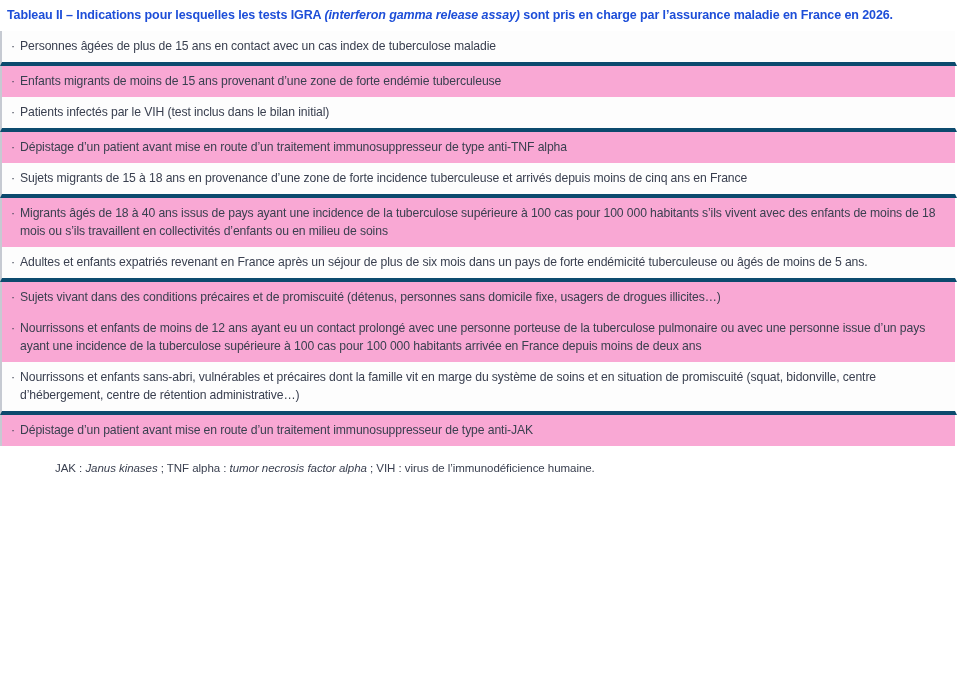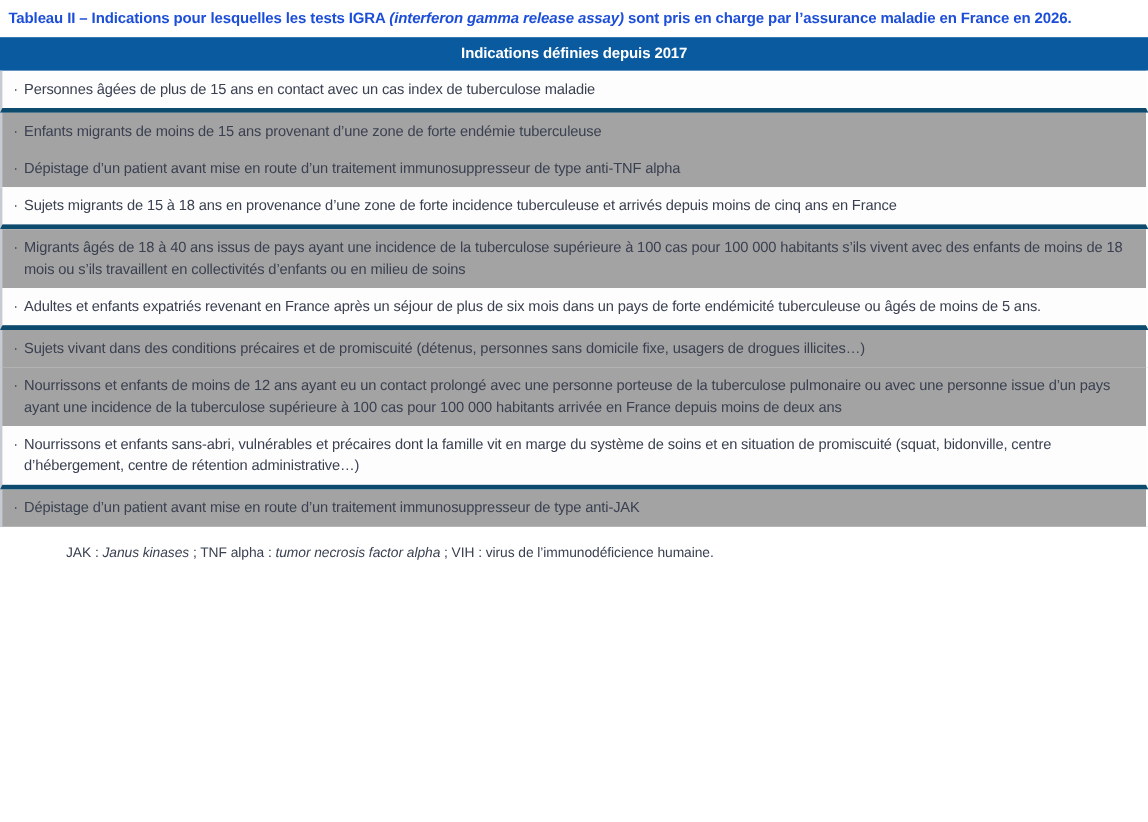--- a/index.html
+++ b/index.html
@@ -62,21 +62,21 @@
     padding: 6px 14px 7px 9px;
     border-left: 2px solid #c6cad2;
     border-right: 2px solid #ffffff;
     letter-spacing: -0.1px;
   }
   .row.light {
     background: #fdfdfd;
     border-bottom: 4px solid #0c4a6e;
   }
   .row.dark {
-    background: #a3a3a3;
+    background: #f9a8d4;
   }
   .row .bullet {
     display: inline-block;
     width: 9px;
     vertical-align: top;
     color: #3a4050;
   }
   .row .txt {
     display: inline-block;
     width: 920px;
@@ -99,27 +99,29 @@
 <body>
 
 <div class="page">
 
   <div class="caption">
     <span>Tableau II – Indications pour lesquelles les tests IGRA </span><span class="it">(interferon gamma release assay)</span><span> sont pris en charge par l’assurance maladie en France en 2026.</span>
   </div>
 
   <div class="table">
 
-    <div class="section-header">Indications définies depuis 2017</div>
 
     <div class="row light">
       <span class="bullet">·</span><span class="txt">Personnes âgées de plus de 15 ans en contact avec un cas index de tuberculose maladie</span>
     </div>
     <div class="row dark">
       <span class="bullet">·</span><span class="txt">Enfants migrants de moins de 15 ans provenant d’une zone de forte endémie tuberculeuse</span>
+    </div>
+    <div class="row light">
+      <span class="bullet">·</span><span class="txt">Patients infectés par le VIH (test inclus dans le bilan initial)</span>
     </div>
     <div class="row dark">
       <span class="bullet">·</span><span class="txt">Dépistage d’un patient avant mise en route d’un traitement immunosuppresseur de type anti-TNF alpha</span>
     </div>
 
 
     <div class="row light">
       <span class="bullet">·</span><span class="txt">Sujets migrants de 15 à 18 ans en provenance d’une zone de forte incidence tuberculeuse et arrivés depuis moins de cinq ans en France</span>
     </div>
     <div class="row dark">

